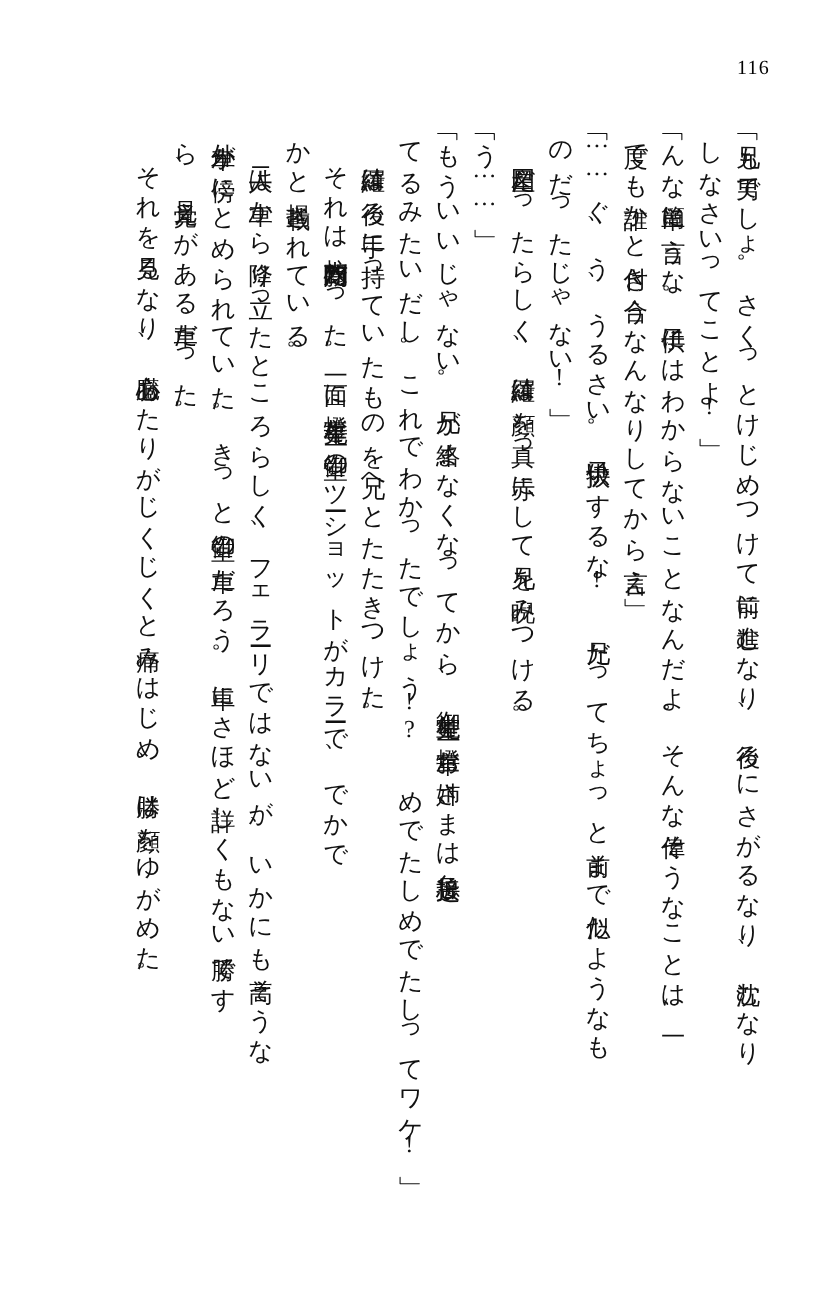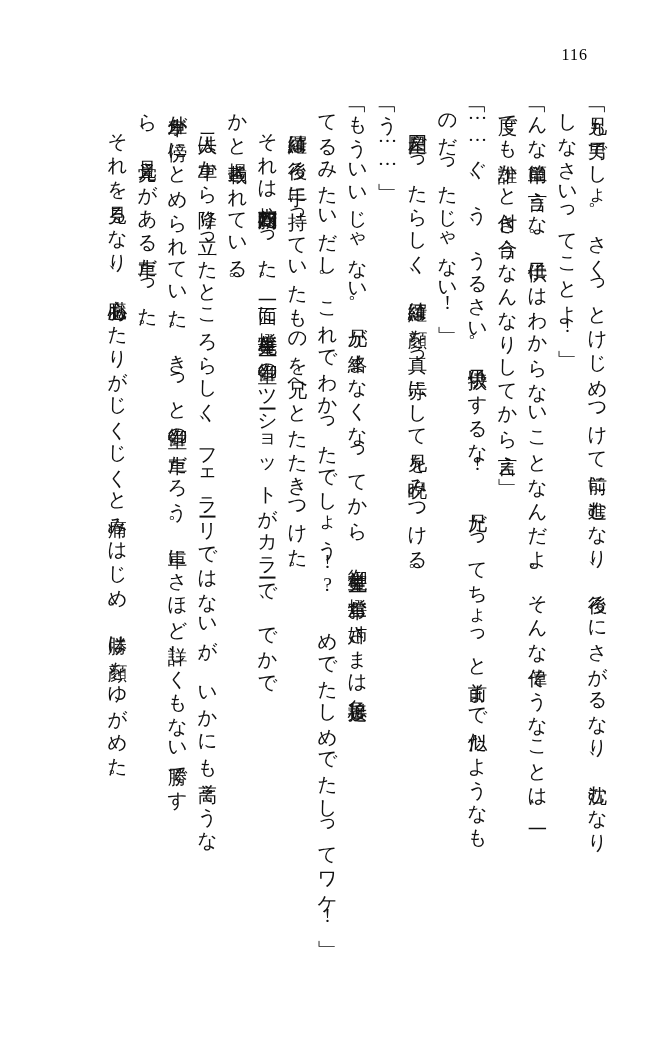--- a/index.html
+++ b/index.html
@@ -17,21 +17,21 @@
   .page {
     position: relative;
     width: 668px;
     height: 1050px;
     background: #ffffff;
     box-sizing: border-box;
   }
   .page-number {
     position: absolute;
     top: 46px;
-    right: 80px;
+    right: 52px;
     font-family: "Liberation Serif", serif;
     font-size: 16px;
     letter-spacing: 1px;
     color: #000000;
   }
   .text-block {
     position: absolute;
     top: 100px;
     right: 56px;
     left: 48px;

